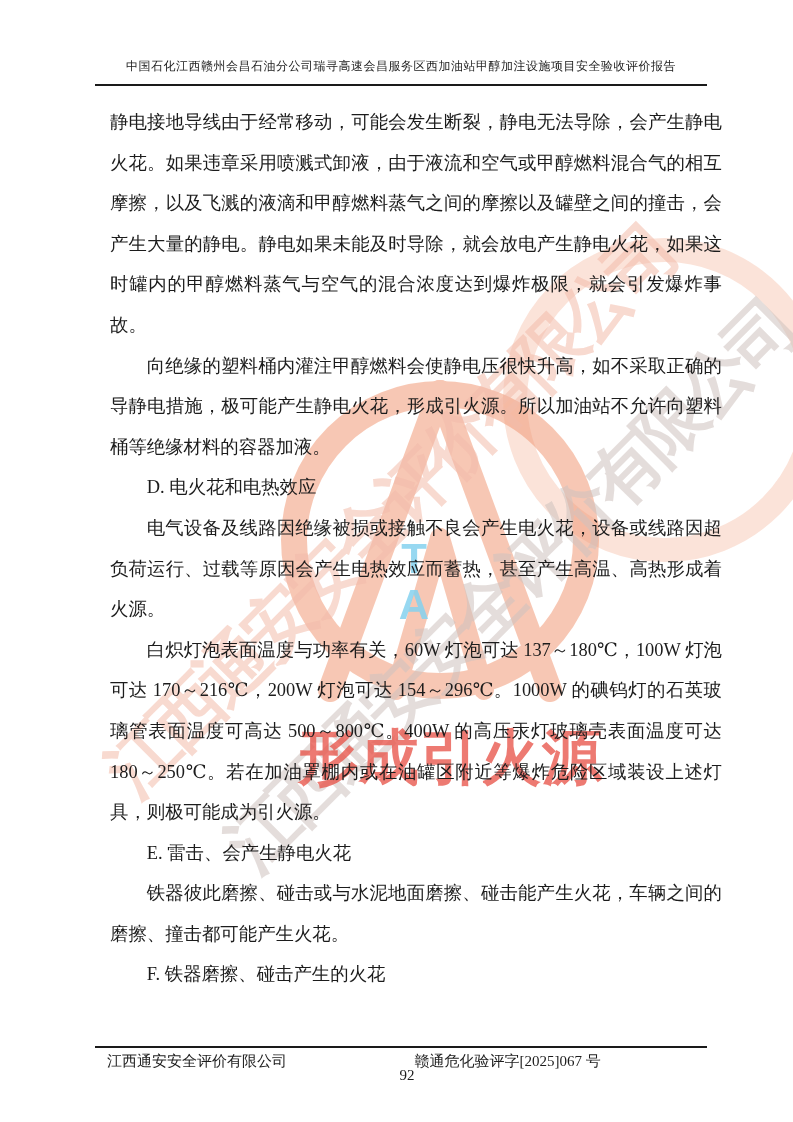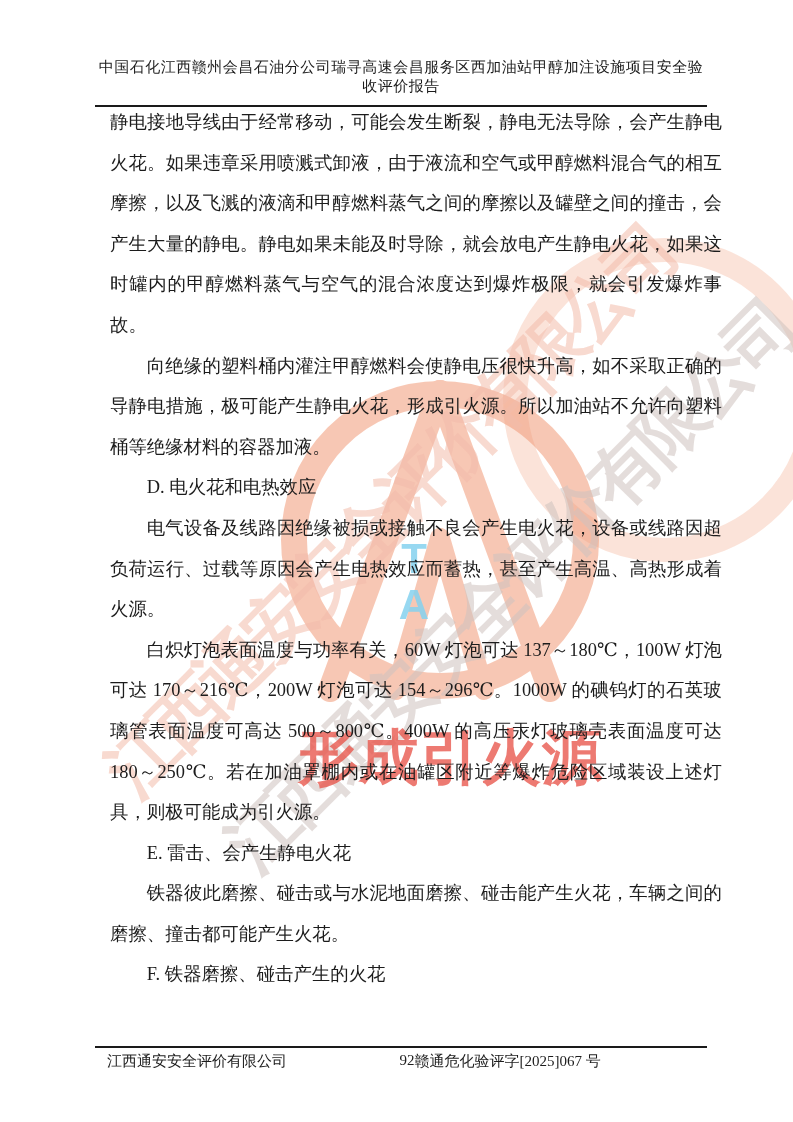--- a/index.html
+++ b/index.html
@@ -43,21 +43,21 @@
     color:var(--logo-blue,#85d2ef);
     opacity:.85;
     font-family:"Liberation Sans","DejaVu Sans",sans-serif;
   }
   .wm-blue span{display:block;}
   
   .content{position:absolute;inset:0;z-index:1;}
   .doc-header{
     position:absolute;left:95px;top:58px;width:612px;
     text-align:center;
-    font-size:15px;
+    font-size:12px;
     letter-spacing:0.5px;
     padding-bottom:9px;
     border-bottom:2px solid #1a1a1a;
   }
   .doc-body{
     position:absolute;left:110px;top:102px;width:612px;
     font-size:18.4px;
     line-height:40.6px;
     text-align:justify;
     text-justify:inter-ideograph;
@@ -65,21 +65,21 @@
   .doc-body p{margin:0;text-indent:2em;}
   .doc-body p.no-indent{text-indent:0;}
   .doc-footer{
     position:absolute;left:95px;top:1046px;width:612px;
     border-top:2px solid #1a1a1a;
     padding-top:4px;
     display:flex;
     font-size:15px;
   }
   .doc-footer .f-left{flex:1;text-align:left;padding-left:12px;}
-  .doc-footer .f-center{flex:0 0 auto;text-align:center;}
+  .doc-footer .f-center{flex:0 0 auto;text-align:center;margin-top:15px;}
   .doc-footer .f-right{flex:1;text-align:left;}
 </style>
 </head>
 <body>
 
 <div class="page">
 
   <div class="wm-layer">
 
     <svg class="wm-svg" width="793" height="1122" viewBox="0 0 793 1122" xmlns="http://www.w3.org/2000/svg">

